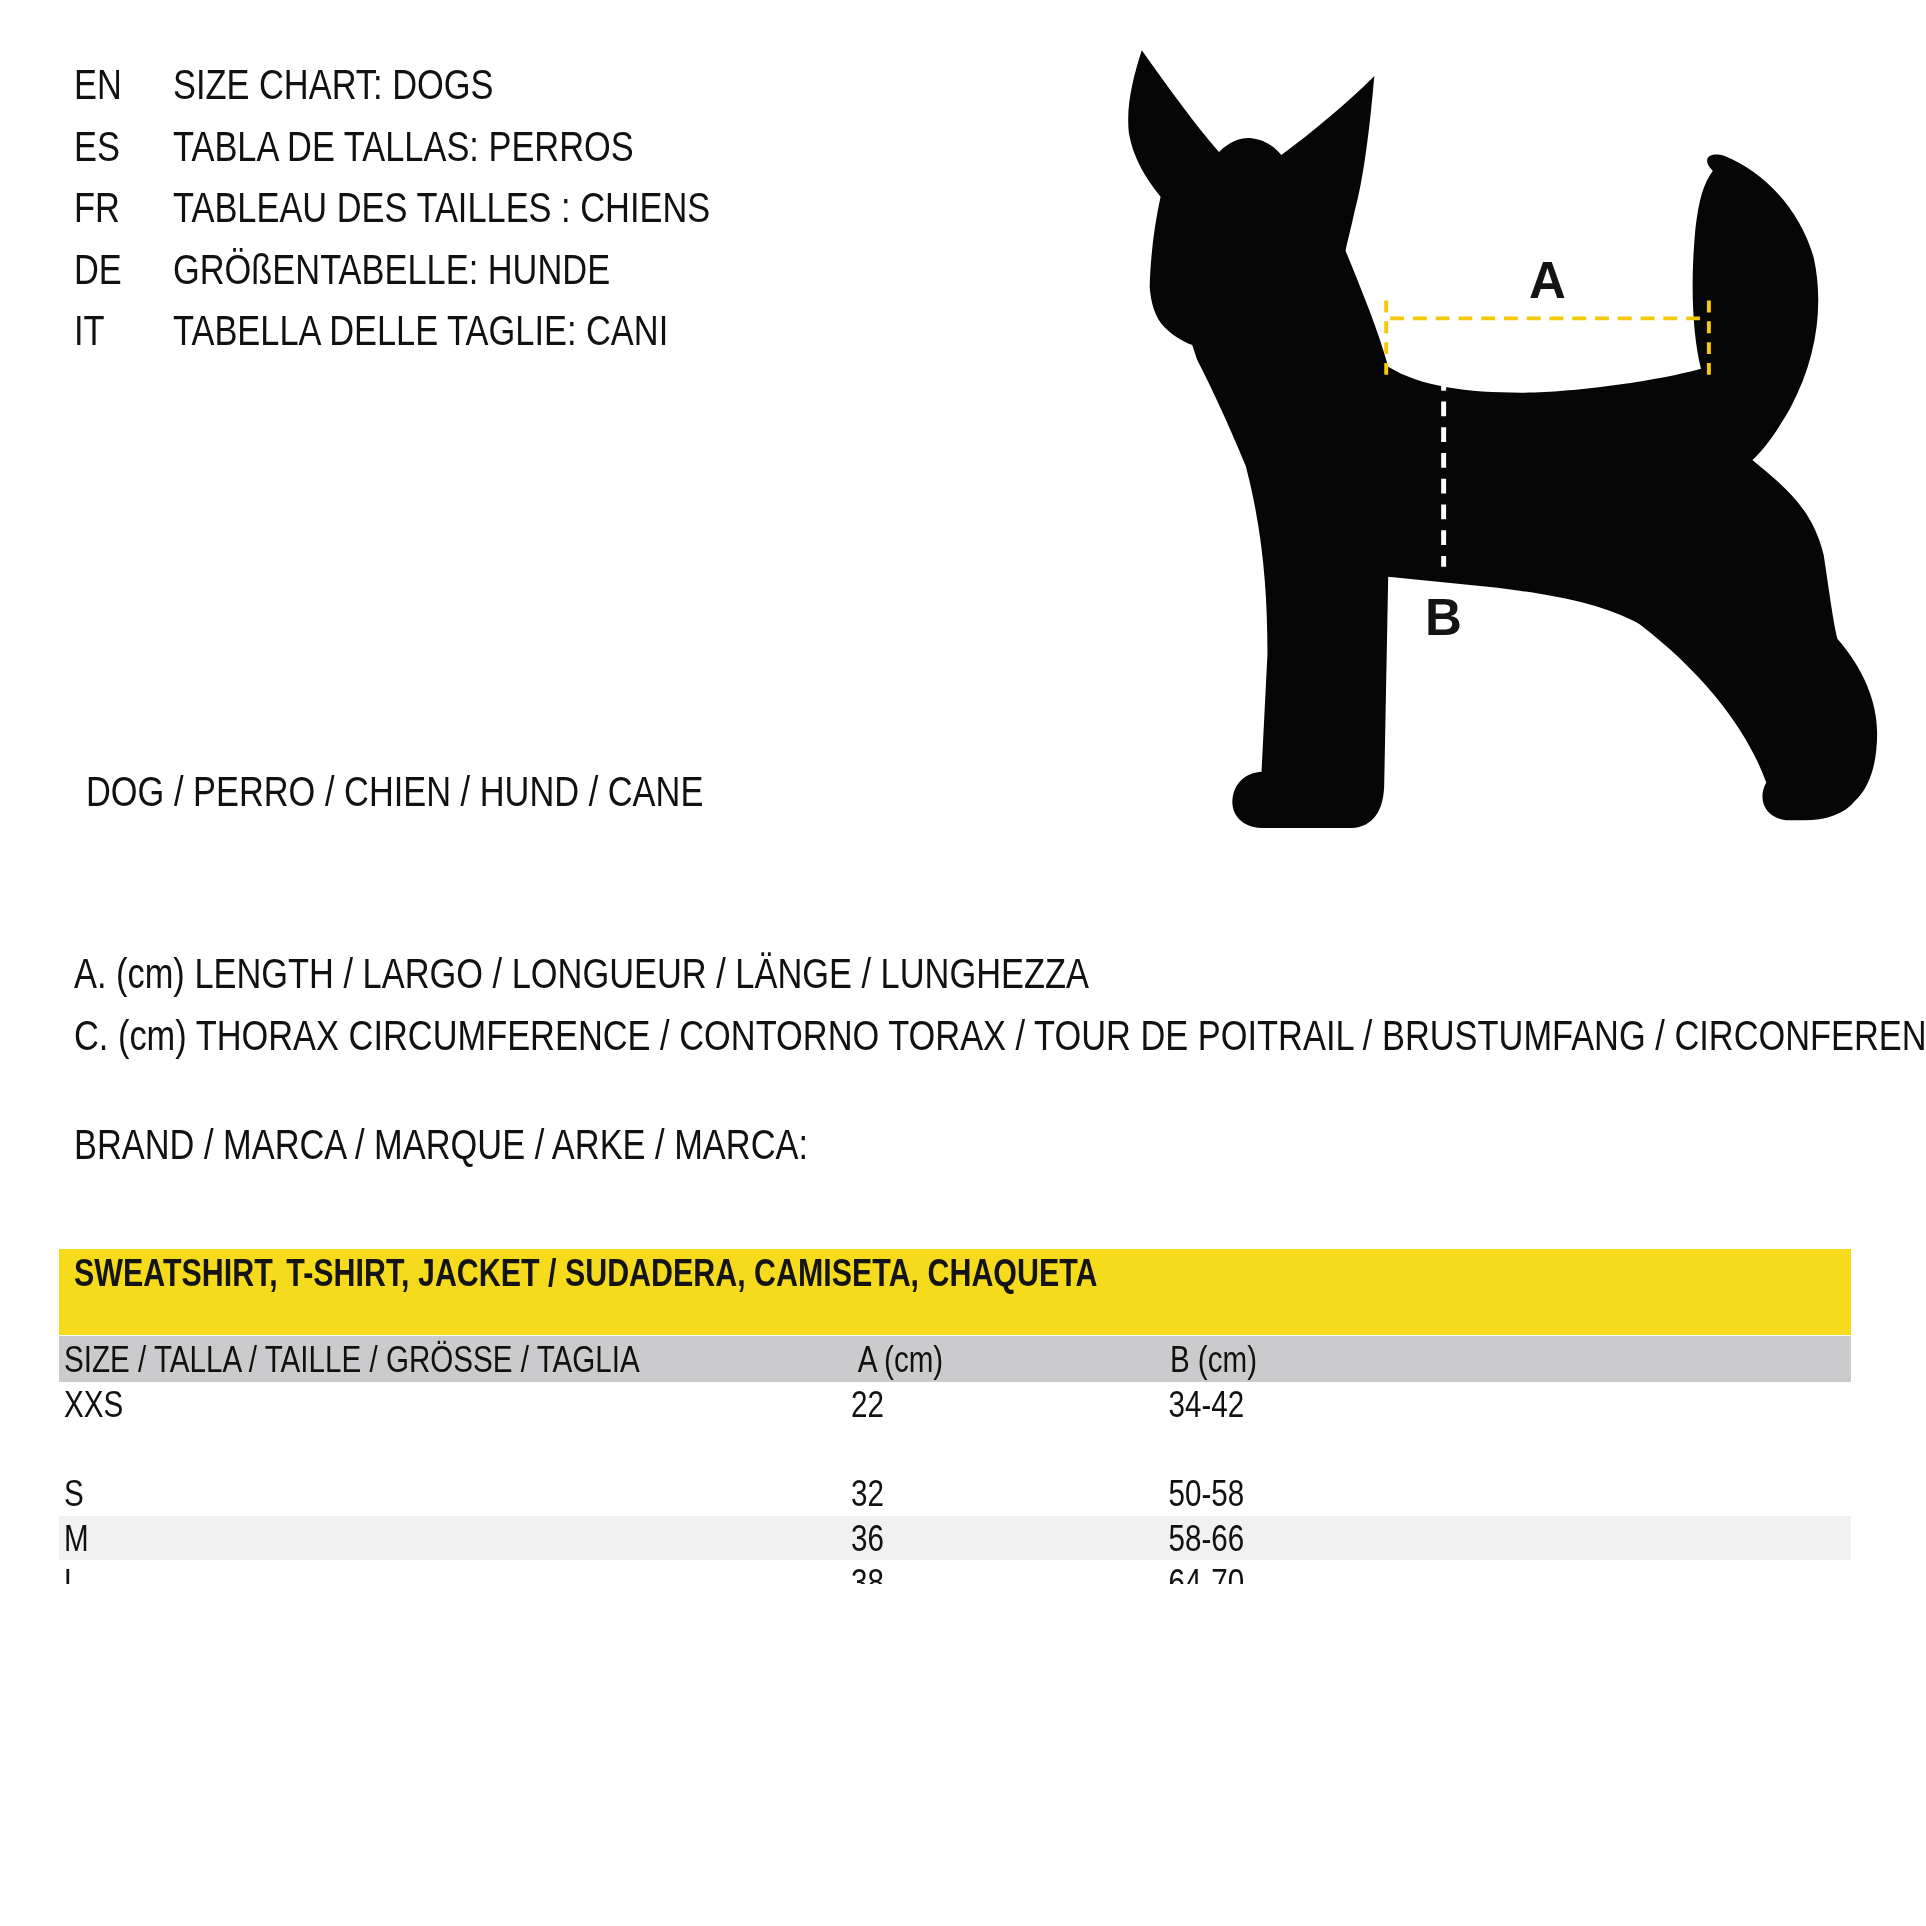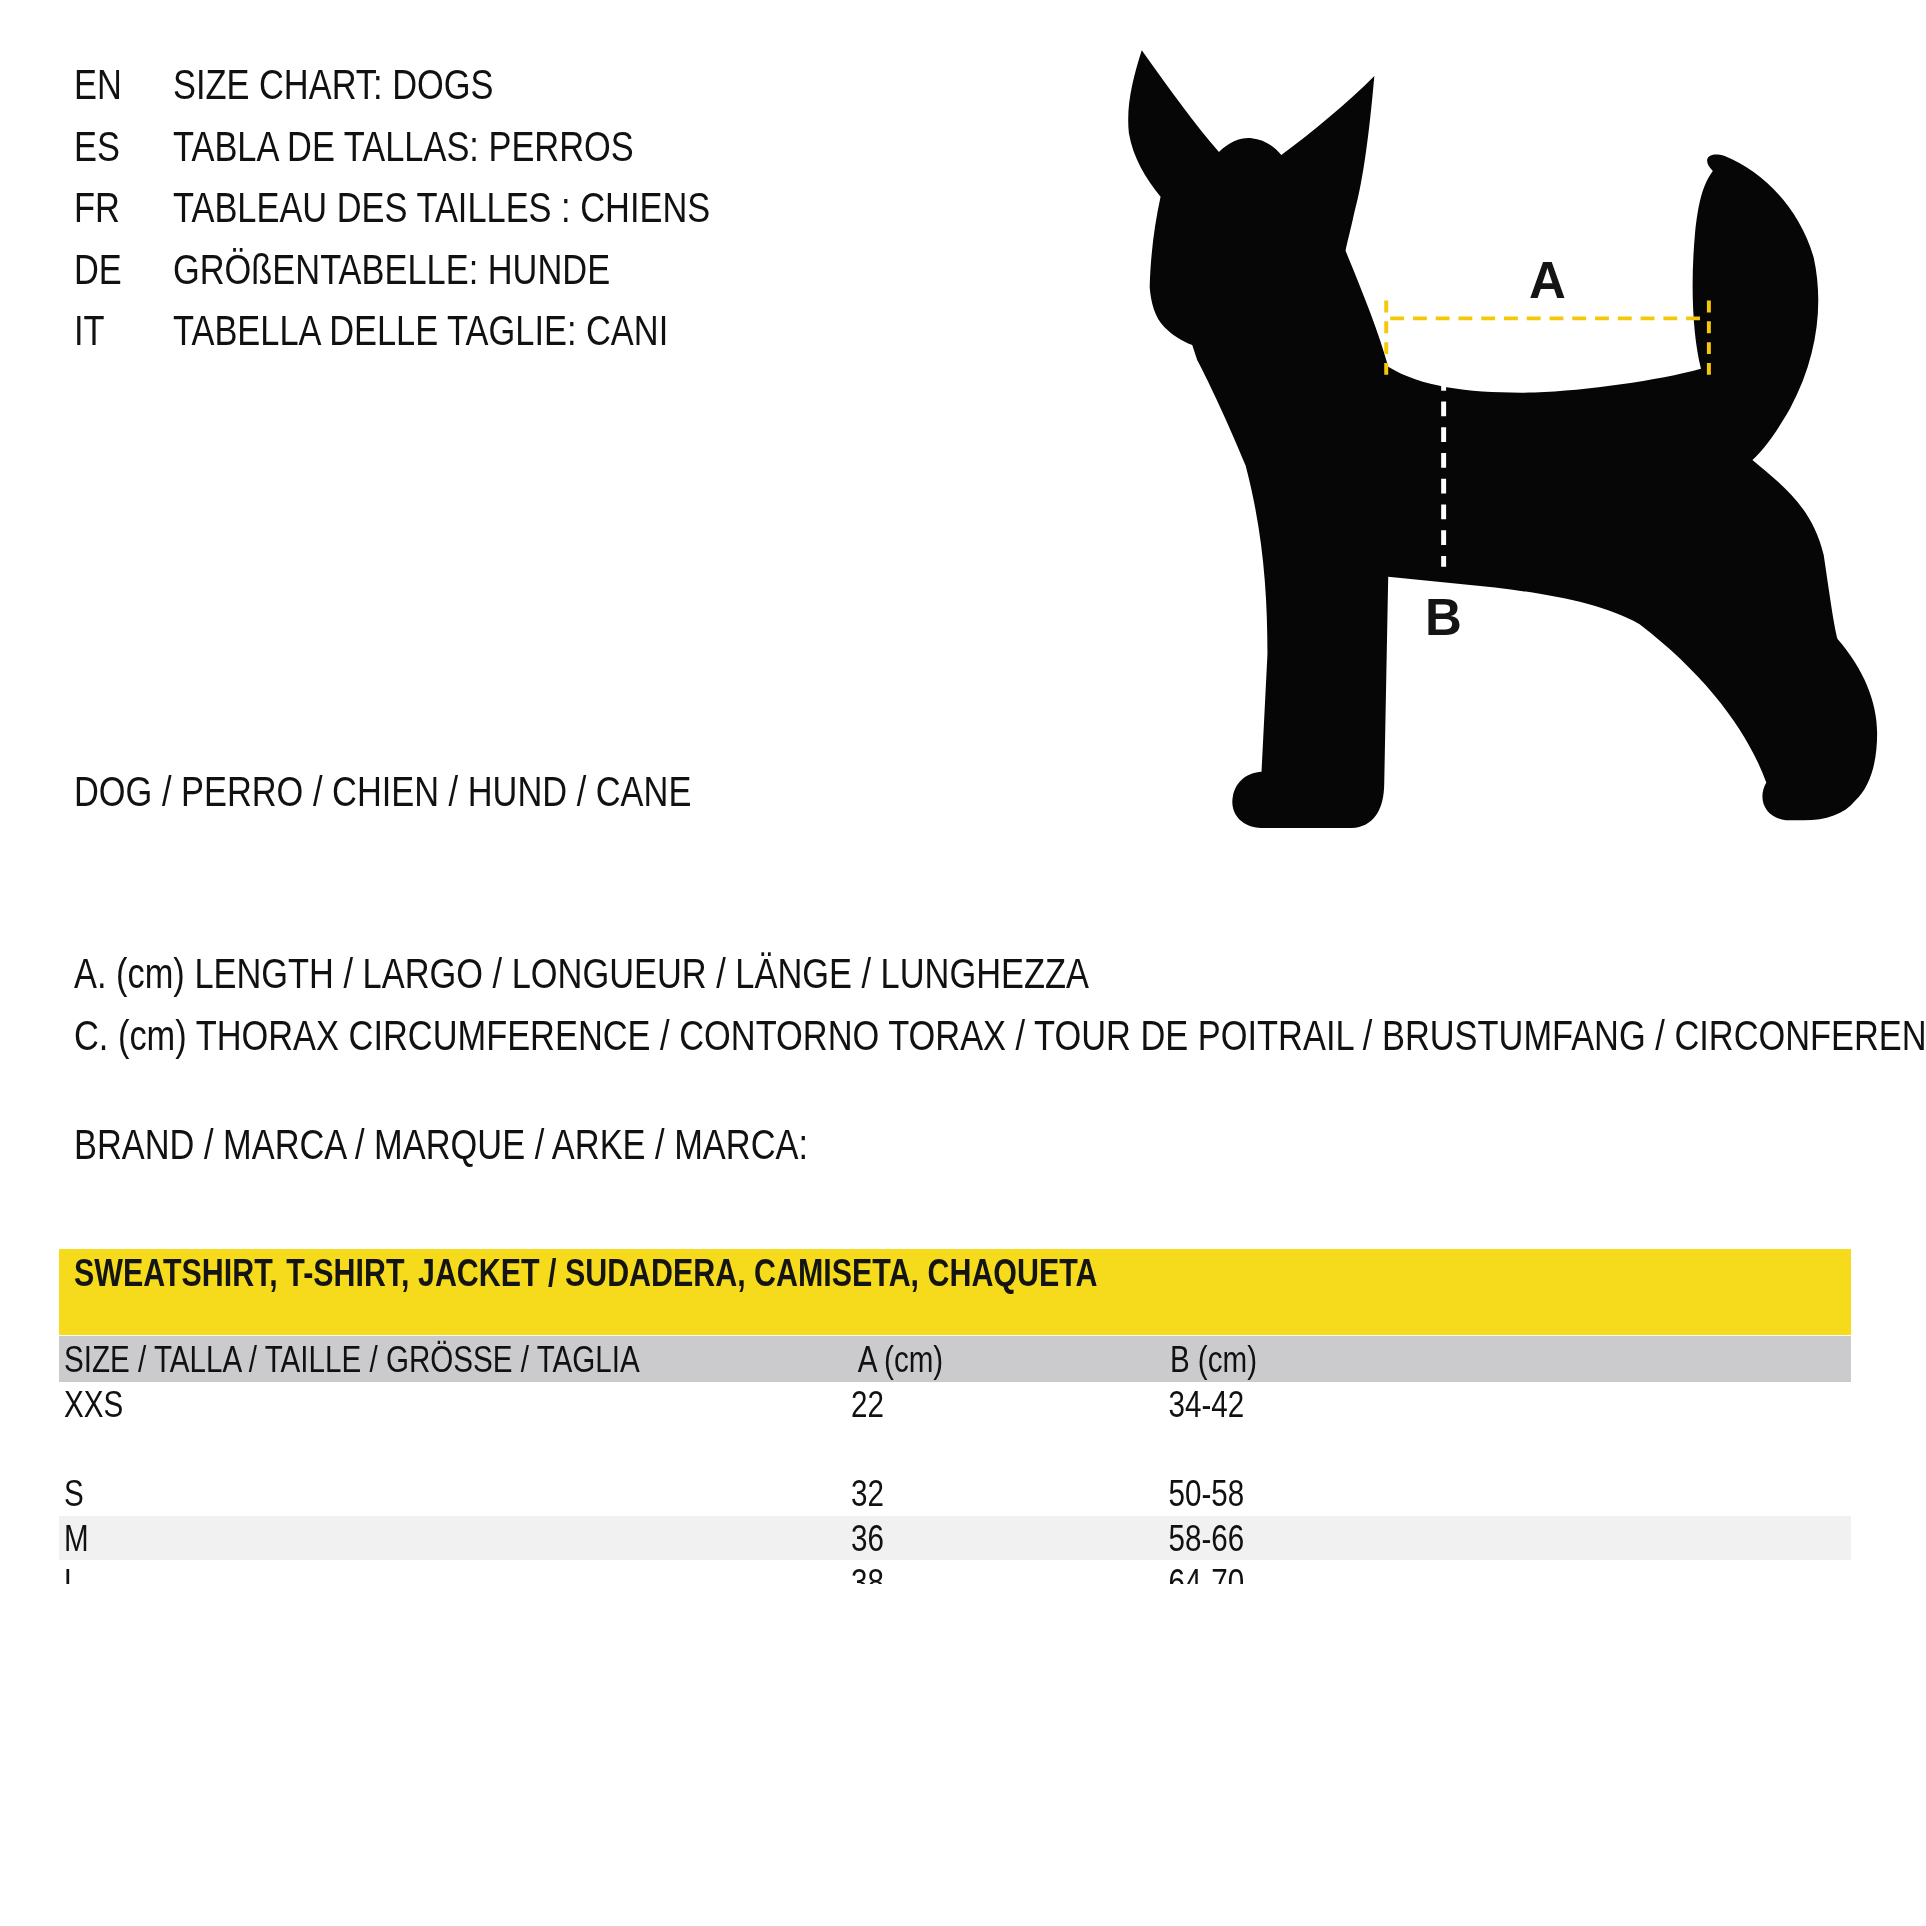--- a/index.html
+++ b/index.html
@@ -114,21 +114,21 @@
       Z"></path>
     <line x1="270" y1="263" x2="270" y2="339" stroke="#F6C80A" stroke-width="4" stroke-dasharray="12 9"></line>
     <line x1="596" y1="263" x2="596" y2="339" stroke="#F6C80A" stroke-width="4" stroke-dasharray="12 9"></line>
     <line x1="274" y1="281" x2="596" y2="281" stroke="#F6C80A" stroke-width="4" stroke-dasharray="14 9"></line>
     <line x1="328" y1="339" x2="328" y2="532" stroke="#ffffff" stroke-width="5" stroke-dasharray="15 11"></line>
   </svg>
 
   <div class="measure-label" style="left:1498px;top:251px;">A</div>
   <div class="measure-label" style="left:1394px;top:588px;">B</div>
 
-  <div class="caption" style="top:761px;">
+  <div class="caption" style="top:761px;margin-left:12px;">
     <span class="cx">DOG / PERRO / CHIEN / HUND / CANE</span>
   </div>
 
   <div class="caption" style="top:943px;">
     <span class="cx">A. (cm) LENGTH / LARGO / LONGUEUR / LÄNGE / LUNGHEZZA</span>
   </div>
   <div class="caption" style="top:1005px;">
     <span class="cx">C. (cm) THORAX CIRCUMFERENCE / CONTORNO TORAX / TOUR DE POITRAIL / BRUSTUMFANG / CIRCONFERENZA TORACE</span>
   </div>
 

